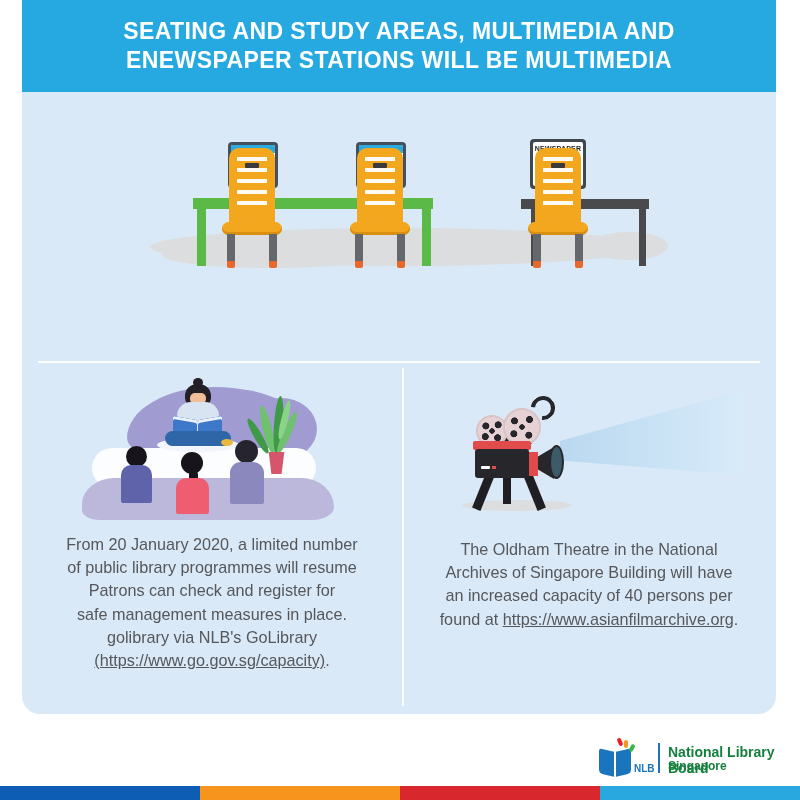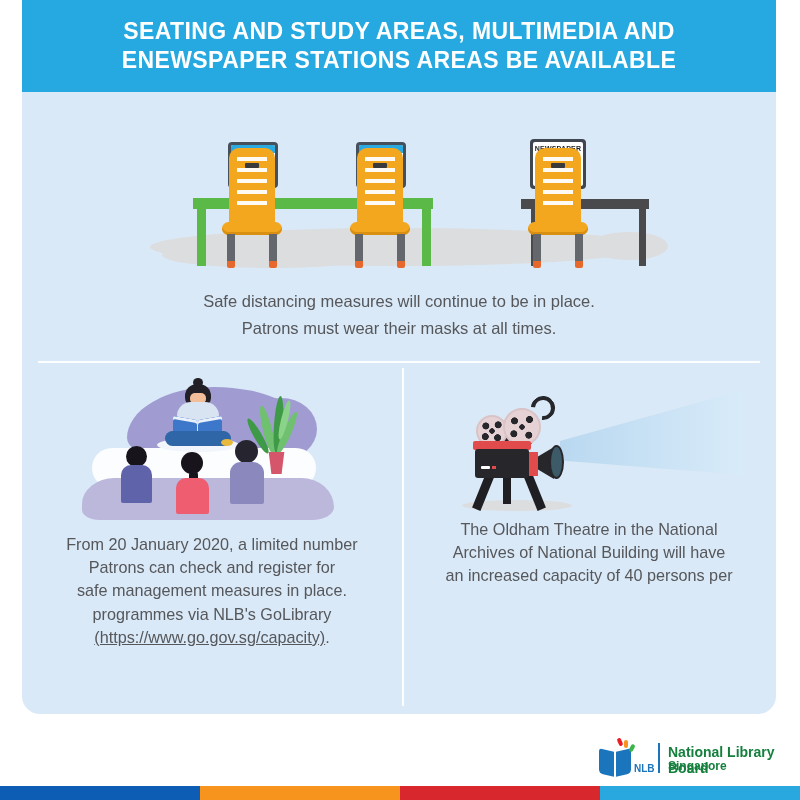--- a/index.html
+++ b/index.html
@@ -64,21 +64,21 @@
   .stripe{top:786px;height:14px;}
 </style>
 </head>
 <body>
 
 <div id="page">
 
   <div class="abs panel"></div>
   <div class="abs header">
     <div>SEATING AND STUDY AREAS, MULTIMEDIA AND</div>
-    <div>ENEWSPAPER STATIONS AREAS BE AVAILABLE</div>
+    <div>ENEWSPAPER STATIONS WILL BE MULTIMEDIA</div>
   </div>
 
   <div class="grp">
     <div class="abs shadow" style="left:150px;top:228px;width:498px;height:38px;"></div>
     <div class="abs shadow" style="left:590px;top:232px;width:78px;height:28px;"></div>
     <div class="abs shadow" style="left:162px;top:242px;width:220px;height:26px;"></div>
 
     <div class="abs monitor" style="left:228px;top:142px;">
       <div class="screen">
         <div class="scr-bar"></div>
@@ -138,24 +138,20 @@
         <div class="chair-mark"></div>
       </div>
       <div class="chair-seat"></div>
       <div class="chair-leg leg-l"></div>
       <div class="chair-leg leg-r"></div>
       <div class="chair-foot leg-l"></div>
       <div class="chair-foot leg-r"></div>
     </div>
   </div>
 
-  <div class="abs caption">
-    <div>Safe distancing measures will continue to be in place.</div>
-    <div>Patrons must wear their masks at all times.</div>
-  </div>
 
   <div class="abs divider-h"></div>
   <div class="abs divider-v"></div>
 
   <div class="grp">
     <div class="abs blob" style="left:127px;top:387px;width:182px;height:82px;border-radius:48% 52% 44% 56% / 62% 58% 42% 38%;"></div>
     <div class="abs blob" style="left:245px;top:398px;width:72px;height:62px;border-radius:50%;"></div>
     <div class="abs" style="left:92px;top:448px;width:224px;height:40px;background:#FBFDFF;border-radius:20px;"></div>
     <div class="abs" style="left:82px;top:478px;width:252px;height:42px;background:#BBB8DC;border-radius:45px 45px 30px 24px / 36px 40px 18px 14px;"></div>
 
@@ -182,23 +178,24 @@
     <div class="abs" style="left:121px;top:465px;width:31px;height:38px;background:#5E63AA;border-radius:10px 10px 2px 2px;"></div>
     <div class="abs circle" style="left:181px;top:452px;width:22px;height:22px;background:#17151B;"></div>
     <div class="abs" style="left:189px;top:471px;width:9px;height:11px;background:#17151B;border-radius:4px;"></div>
     <div class="abs" style="left:176px;top:478px;width:33px;height:36px;background:#EE5D70;border-radius:10px 10px 2px 2px;"></div>
     <div class="abs circle" style="left:235px;top:440px;width:23px;height:23px;background:#26242E;"></div>
     <div class="abs" style="left:230px;top:462px;width:34px;height:42px;background:#8B88BE;border-radius:11px 11px 2px 2px;"></div>
   </div>
 
   <div class="abs col-text" style="left:32px;top:533px;width:360px;">
     <div>From 20 January 2020, a limited number</div>
+    <div>of public library programmes will resume</div>
     <div>Patrons can check and register for</div>
     <div>safe management measures in place.</div>
-    <div>programmes via NLB's GoLibrary</div>
+    <div>golibrary via NLB's GoLibrary</div>
     <div><a href="#">(https://www.go.gov.sg/capacity)</a><span>.</span></div>
   </div>
 
   <div class="grp">
     <div class="abs shadow" style="left:462px;top:500px;width:110px;height:11px;"></div>
     <div class="abs" style="left:560px;top:390px;width:183px;height:85px;background:linear-gradient(to right,#B9D8F0,#D8EBF9);clip-path:polygon(0 60%,100% 0,100% 100%,0 83%);"></div>
     <div class="abs" style="left:486px;top:474px;width:9px;height:38px;background:#1F1F23;transform:rotate(22deg);transform-origin:top center;"></div>
     <div class="abs" style="left:523px;top:474px;width:9px;height:38px;background:#1F1F23;transform:rotate(-22deg);transform-origin:top center;"></div>
     <div class="abs" style="left:503px;top:474px;width:8px;height:30px;background:#1F1F23;"></div>
     <div class="abs" style="left:531px;top:396px;width:16px;height:16px;border:4px solid #26262B;border-radius:50%;border-left-color:transparent;transform:rotate(-40deg);"></div>
@@ -208,24 +205,25 @@
     <div class="abs reel" style="left:503px;top:408px;width:38px;height:38px;"></div>
     <div class="abs" style="left:473px;top:441px;width:58px;height:9px;background:#E14B4B;border-radius:2px;z-index:3;"></div>
     <div class="abs" style="left:475px;top:449px;width:54px;height:29px;background:#26262B;border-radius:3px;z-index:3;"></div>
     <div class="abs" style="left:481px;top:466px;width:9px;height:3px;background:#ffffff;border-radius:1px;z-index:4;"></div>
     <div class="abs" style="left:492px;top:466px;width:4px;height:3px;background:#E14B4B;z-index:4;"></div>
     <div class="abs" style="left:529px;top:452px;width:9px;height:24px;background:#E14B4B;z-index:3;"></div>
     <div class="abs" style="left:538px;top:447px;width:16px;height:32px;background:#26262B;clip-path:polygon(0 30%,100% 0,100% 100%,0 70%);z-index:3;"></div>
     <div class="abs" style="left:549px;top:445px;width:15px;height:34px;background:#3C5A68;border:2px solid #26262B;border-radius:50%;box-sizing:border-box;z-index:3;"></div>
   </div>
 
-  <div class="abs col-text" style="left:409px;top:518px;width:360px;">
+  <div class="abs col-text" style="left:409px;top:538px;width:360px;">
     <div>The Oldham Theatre in the National</div>
-    <div>Archives of National Building will have</div>
+    <div>Archives of Singapore Building will have</div>
     <div>an increased capacity of 40 persons per</div>
+    <div><span>found at </span><a href="#">https://www.asianfilmarchive.org</a><span>.</span></div>
   </div>
 
   <div class="grp">
     <div class="abs" style="left:597px;top:737px;width:180px;height:44px;">
       <div class="abs" style="left:0;top:3px;width:40px;height:38px;">
         <div class="abs" style="left:2px;top:10px;width:15px;height:25px;background:#1B75BC;border-radius:3px 0 0 4px;transform:skewY(14deg);"></div>
         <div class="abs" style="left:19px;top:10px;width:15px;height:25px;background:#1B75BC;border-radius:0 3px 4px 0;transform:skewY(-14deg);"></div>
         <div class="abs" style="left:17px;top:11px;width:2px;height:26px;background:#ffffff;"></div>
         <div class="abs" style="left:21px;top:-2px;width:4px;height:8px;background:#ED1C24;border-radius:2px;transform:rotate(-25deg);"></div>
         <div class="abs" style="left:27px;top:0;width:4px;height:8px;background:#F7941E;border-radius:2px;"></div>

